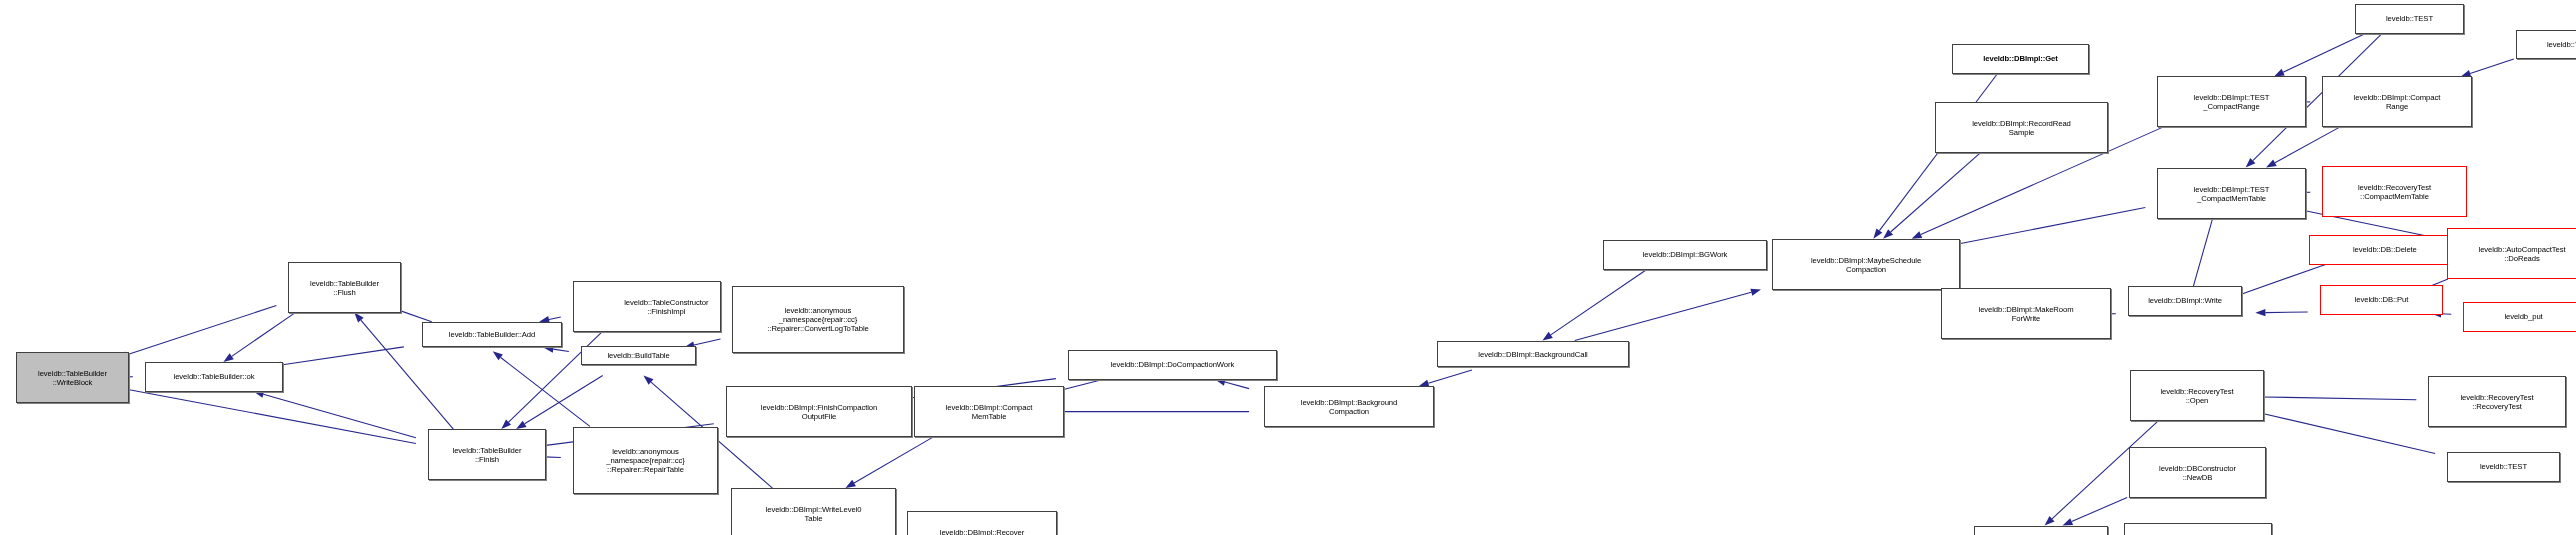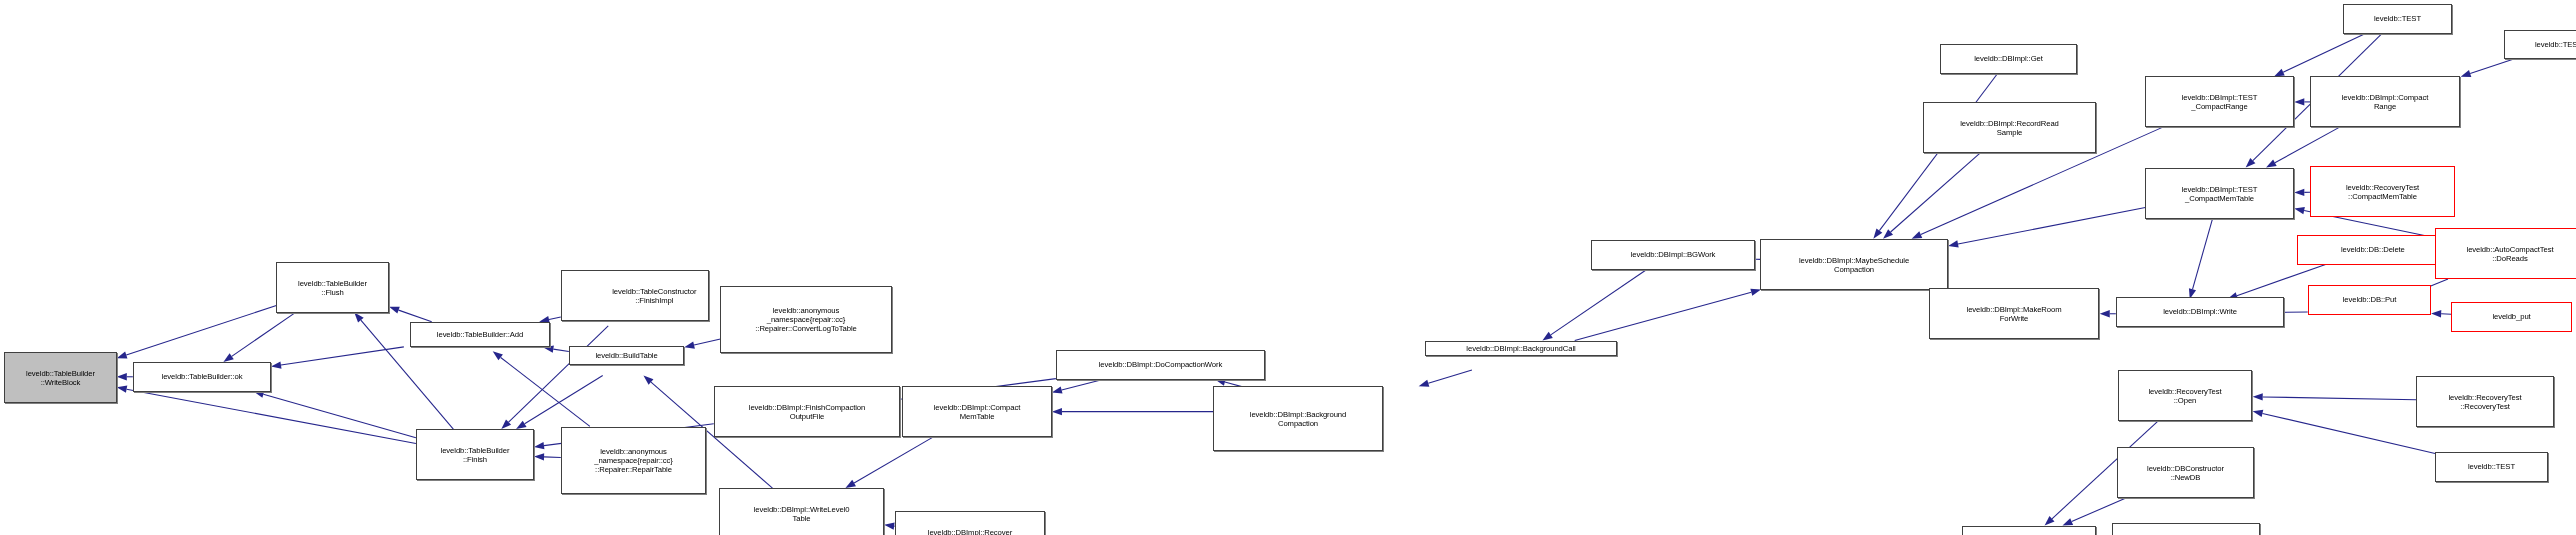--- a/index.html
+++ b/index.html
@@ -4,21 +4,21 @@
 <title>leveldb::TableBuilder::WriteBlock caller graph</title>
 <style>
   html,body{margin:0;padding:0;background:#ffffff;}
   #canvas{position:relative;width:2576px;height:535px;background:#ffffff;
           font-family:"Liberation Sans","DejaVu Sans",sans-serif;overflow:hidden;}
   #edges{position:absolute;left:0;top:0;width:2576px;height:535px;pointer-events:none;}
   .node{position:absolute;box-sizing:border-box;display:flex;align-items:center;
         justify-content:center;text-align:center;background:#ffffff;
         border:0.7px solid #404040;color:#000000;font-size:7.7px;line-height:9px;
         letter-spacing:-0.1px;white-space:pre-line;padding:0 1.3px;
-        box-shadow:1px 1px 0 0 #808080;}
+        box-shadow:1px 1px 0 0 #808080;margin-left:12px;}
   .node.red{border:1.1px solid #ff0000;box-shadow:none;}
   .node.cur{background:#bfbfbf;border:0.7px solid #404040;}
 </style>
 </head>
 <body>
 
 <div id="canvas">
   <svg id="edges" viewBox="0 0 3840 798" preserveAspectRatio="none">
       <line x1="198" y1="562" x2="189" y2="562" stroke="#26268c" stroke-width="1.6"></line>
       <polygon points="174,562 189,556.5 189,567.5" fill="#26268c"></polygon>
@@ -151,50 +151,50 @@
     </svg>
   <div id="nodes">
       <div class="node cur" style="left: 4px; top: 352px; width: 113px; height: 51px;">leveldb::TableBuilder
 ::WriteBlock</div>
       <div class="node" style="left: 133px; top: 362px; width: 138px; height: 29.5px;">leveldb::TableBuilder::ok</div>
       <div class="node" style="left: 276px; top: 262px; width: 113px; height: 51px;">leveldb::TableBuilder
 ::Flush</div>
       <div class="node" style="left: 410px; top: 322px; width: 140px; height: 25px;">leveldb::TableBuilder::Add</div>
       <div class="node" style="left: 416px; top: 429px; width: 118px; height: 51px;">leveldb::TableBuilder
 ::Finish</div>
-      <div class="node" style="left: 561px; top: 270px; width: 148px; height: 51px; padding-left: 40px;">leveldb::TableConstructor
+      <div class="node" style="left: 561px; top: 281px; width: 148px; height: 51px; padding-left: 40px;">leveldb::TableConstructor
 ::FinishImpl</div>
       <div class="node" style="left: 569px; top: 346px; width: 115px; height: 19px;">leveldb::BuildTable</div>
       <div class="node" style="left: 561px; top: 427px; width: 145px; height: 67px;">leveldb::anonymous
 _namespace{repair::cc}
 ::Repairer::RepairTable</div>
       <div class="node" style="left: 720px; top: 286px; width: 172px; height: 67px;">leveldb::anonymous
 _namespace{repair::cc}
 ::Repairer::ConvertLogToTable</div>
       <div class="node" style="left: 714px; top: 386px; width: 186px; height: 51px;">leveldb::DBImpl::FinishCompaction
 OutputFile</div>
       <div class="node" style="left: 719px; top: 488px; width: 165px; height: 51px;">leveldb::DBImpl::WriteLevel0
 Table</div>
       <div class="node" style="left: 902px; top: 386px; width: 150px; height: 51px;">leveldb::DBImpl::Compact
 MemTable</div>
       <div class="node" style="left: 895px; top: 511px; width: 150px; height: 51px;">leveldb::DBImpl::Recover
 LogFile</div>
       <div class="node" style="left: 1056px; top: 350px; width: 209px; height: 29.5px;">leveldb::DBImpl::DoCompactionWork</div>
-      <div class="node" style="left: 1213px; top: 386px; width: 170px; height: 65px;">leveldb::DBImpl::Background
+      <div class="node" style="left: 1252px; top: 386px; width: 170px; height: 41px;">leveldb::DBImpl::Background
 Compaction</div>
-      <div class="node" style="left: 1425px; top: 341px; width: 192px; height: 15px;">leveldb::DBImpl::BackgroundCall</div>
+      <div class="node" style="left: 1425px; top: 341px; width: 192px; height: 26px;">leveldb::DBImpl::BackgroundCall</div>
       <div class="node" style="left: 1591px; top: 240px; width: 164px; height: 29.5px;">leveldb::DBImpl::BGWork</div>
       <div class="node" style="left: 1760px; top: 239px; width: 188px; height: 51px;">leveldb::DBImpl::MaybeSchedule
 Compaction</div>
-      <div class="node" style="left: 1940px; top: 44px; width: 137px; height: 29.5px;">leveldb::DBImpl::Get</div>
+      <div class="node" style="left: 1940px; top: 44px; width: 137px; height: 29.5px; font-weight: bold;">leveldb::DBImpl::Get</div>
       <div class="node" style="left: 1923px; top: 102px; width: 173px; height: 51px;">leveldb::DBImpl::RecordRead
 Sample</div>
       <div class="node" style="left: 1929px; top: 288px; width: 170px; height: 51px;">leveldb::DBImpl::MakeRoom
 ForWrite</div>
-      <div class="node" style="left: 2116px; top: 297px; width: 168px; height: 29.5px;">leveldb::DBImpl::Write</div>
+      <div class="node" style="left: 2116px; top: 286px; width: 114px; height: 29.5px;">leveldb::DBImpl::Write</div>
       <div class="node" style="left: 2145px; top: 168px; width: 149px; height: 51px;">leveldb::DBImpl::TEST
 _CompactMemTable</div>
       <div class="node" style="left: 2145px; top: 76px; width: 149px; height: 51px;">leveldb::DBImpl::TEST
 _CompactRange</div>
       <div class="node" style="left: 2310px; top: 76px; width: 150px; height: 51px;">leveldb::DBImpl::Compact
 Range</div>
       <div class="node" style="left: 2343px; top: 4px; width: 109px; height: 29.5px;">leveldb::TEST</div>
       <div class="node" style="left: 2504px; top: 29.5px; width: 109px; height: 29.5px;">leveldb::TEST</div>
       <div class="node red" style="left: 2310px; top: 166px; width: 145px; height: 51px;">leveldb::RecoveryTest
 ::CompactMemTable</div>

